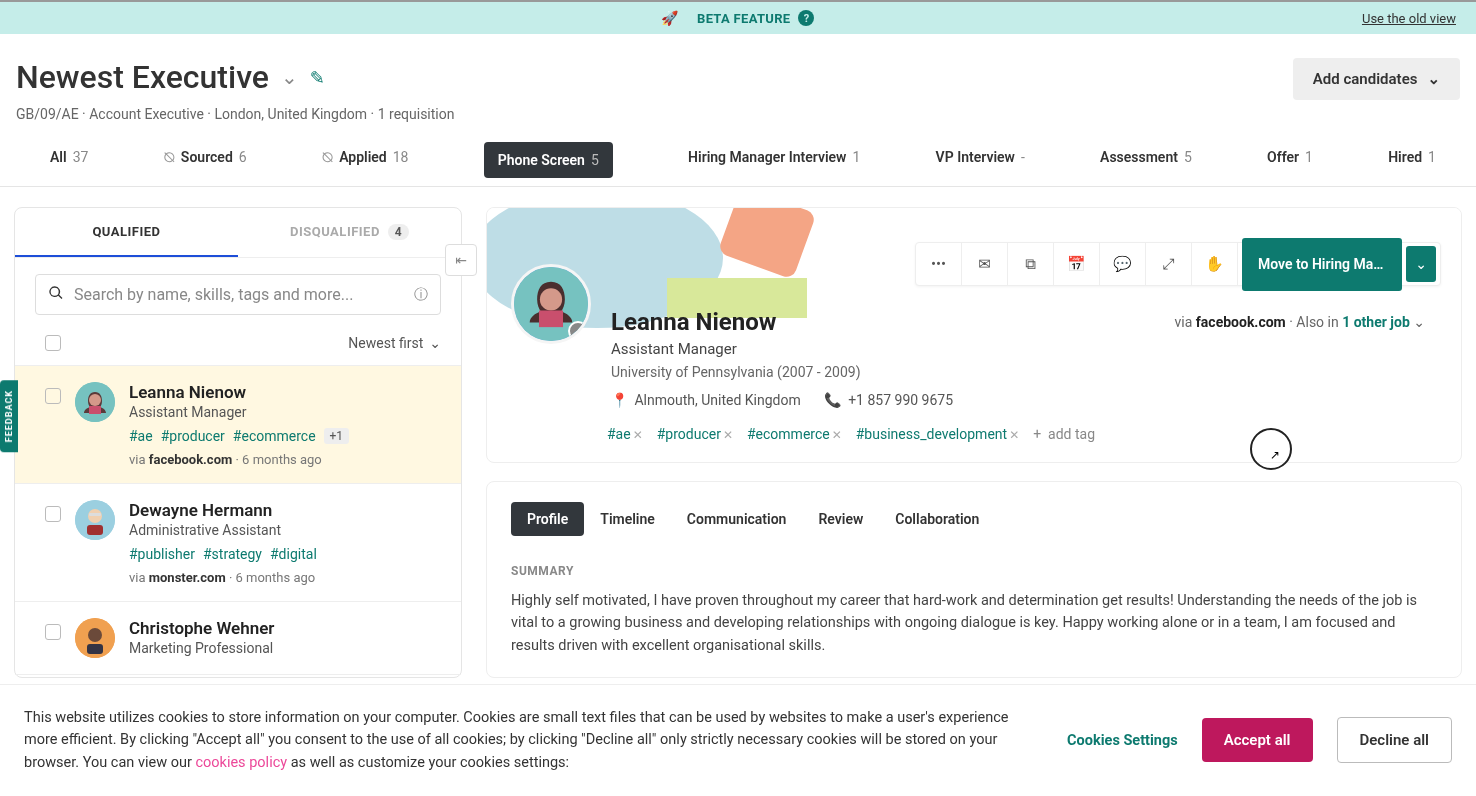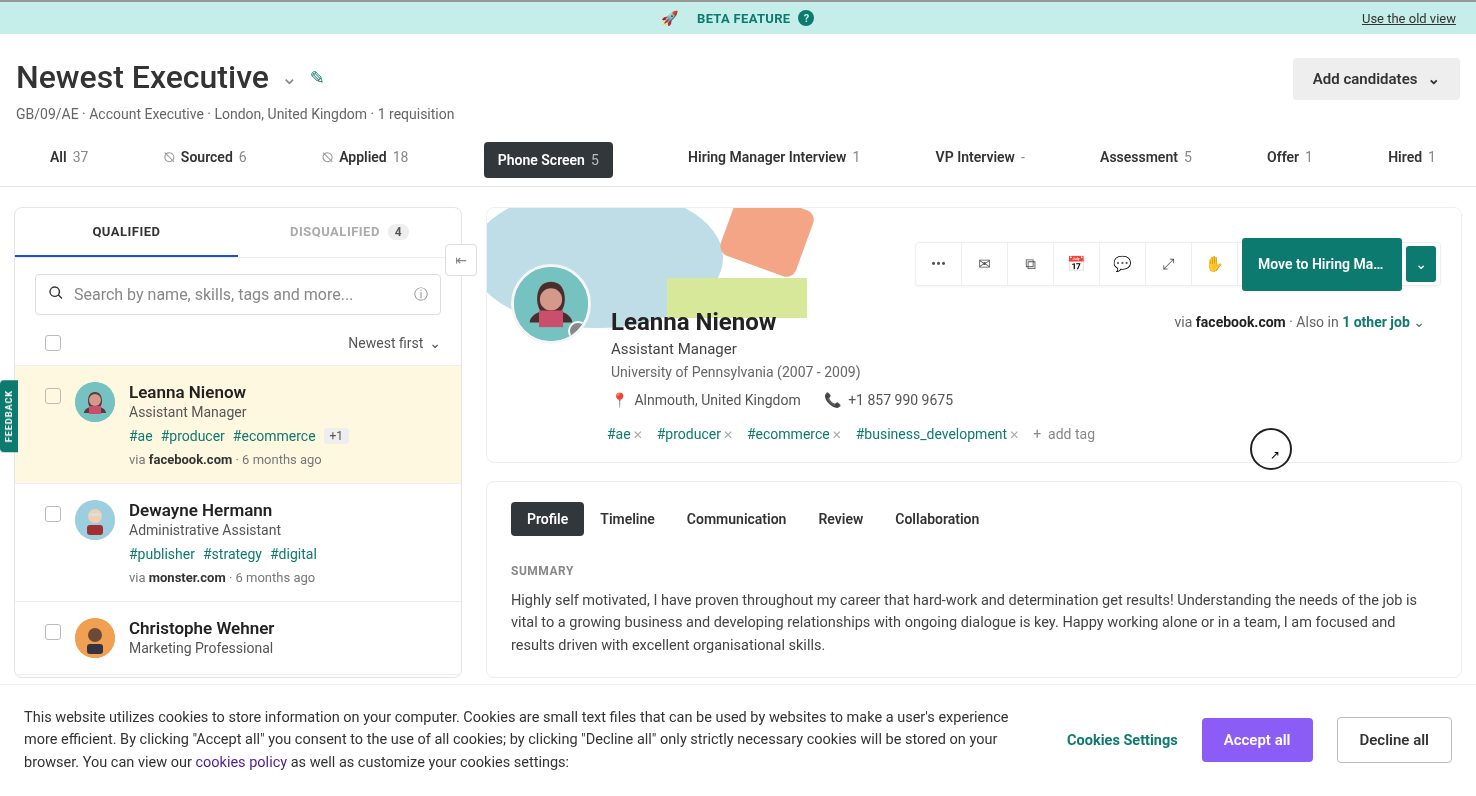--- a/index.html
+++ b/index.html
@@ -100,23 +100,23 @@
 
 .profile-box { background:#fff; border:1px solid #eee; border-radius:8px; margin-top:18px; padding: 20px 24px; }
 .ptabs { display:flex; align-items:center; }
 .ptab { padding:9px 16px; font-size:14px; font-weight:600; color:#333; border-radius:4px; cursor:pointer; }
 .ptab.active { background:#32373c; color:#fff; }
 .summary-h { margin-top:28px; font-size:12px; font-weight:700; color:#888; letter-spacing:0.5px; }
 .summary-t { margin-top:12px; font-size:14.5px; color:#444; line-height:1.55; }
 
 .cookie-bar { position:fixed; bottom:0; left:0; right:0; background:#fff; border-top:1px solid #eee; padding:22px 24px; display:flex; gap:24px; align-items:center; }
 .cookie-text { flex:1; font-size:14.5px; color:#333; line-height:1.55; }
-.cookie-text a { color:#4c1d95; }
+.cookie-text a { color:#ec4899; }
 .cookie-settings { color:#0d7a6f; font-weight:700; font-size:14.5px; cursor:pointer; }
-.accept { background:#8b5cf6; color:#fff; border:none; padding:13px 22px; border-radius:4px; font-weight:600; font-size:15px; }
+.accept { background:#be185d; color:#fff; border:none; padding:13px 22px; border-radius:4px; font-weight:600; font-size:15px; }
 .decline { background:#fff; color:#333; border:1.5px solid #bbb; padding:13px 22px; border-radius:4px; font-weight:600; font-size:15px; }
 
 .cursor-ring { position:fixed; width:42px; height:42px; border:2px solid #222; border-radius:50%; left:1250px; top:428px; pointer-events:none; }
 .cursor-ring::after { content:"↖"; position:absolute; font-size:12px; left:18px; top:18px; transform:scaleX(-1); color:#000; }
 
 svg.ic { width:16px; height:16px; fill:currentColor; }
 </style>
 </head>
 <body>
 

